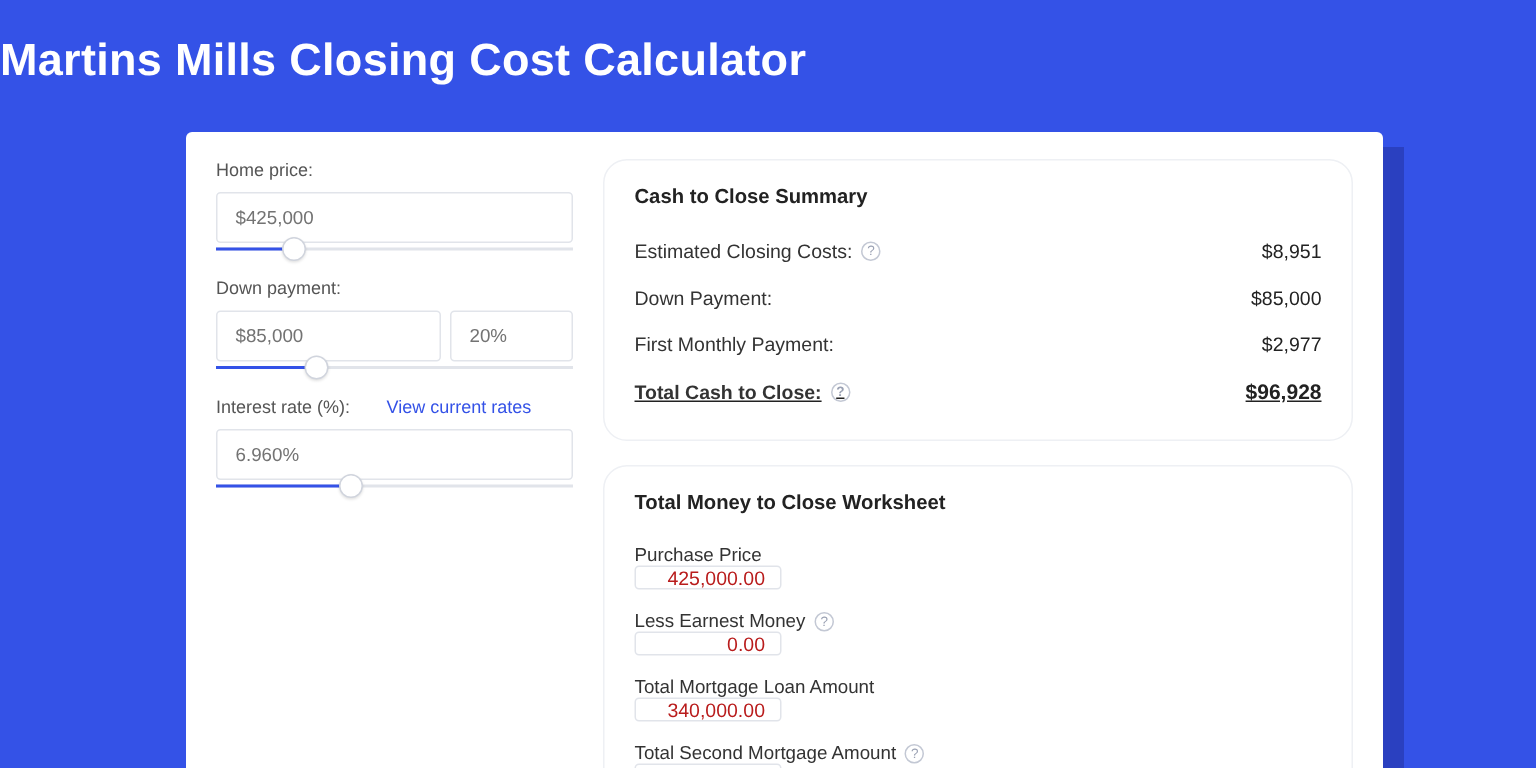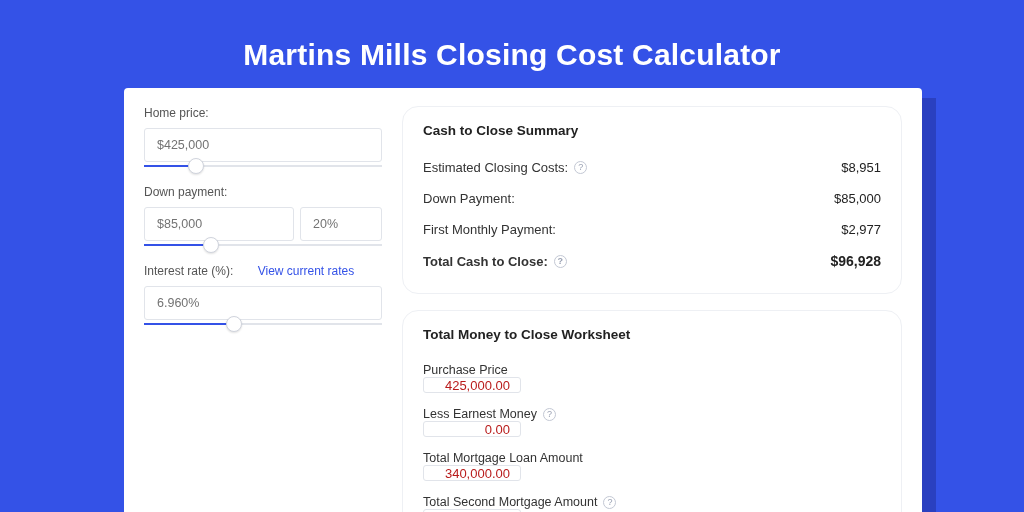--- a/index.html
+++ b/index.html
@@ -6,22 +6,21 @@
   html, body { width: 1024px; height: 512px; overflow: hidden; }
   body {
     background: #3452e7;
     font-family: -apple-system, BlinkMacSystemFont, "Segoe UI", Arial, sans-serif;
     color: #222;
   }
   .page-title {
     color: #fff;
     font-size: 30px;
     font-weight: 700;
-    text-align: center;
-    padding-top: 38px;
+    padding-top: 24px;
     letter-spacing: 0.2px;
   }
   .panel-shadow {
     position: absolute;
     left: 138px;
     top: 98px;
     width: 798px;
     height: 460px;
     background: #2a40c0;
   }
@@ -99,21 +98,21 @@
     margin-bottom: 14px;
   }
   .summary-row {
     display: flex;
     justify-content: space-between;
     align-items: center;
     font-size: 13px;
     padding: 8px 0;
   }
   .summary-row .label { color: #333; display: flex; align-items: center; gap: 6px; }
-  .summary-row.total { font-weight: 700; }
+  .summary-row.total { font-weight: 700; text-decoration: underline; }
   .summary-row.total .val { font-size: 14px; }
   .worksheet-row {
     display: flex;
     justify-content: space-between;
     align-items: flex-start;
     font-size: 12.5px;
     padding: 7px 0;
     flex-direction: column;
   }
   .worksheet-row .label { color: #333; display: flex; align-items: center; gap: 6px; }

